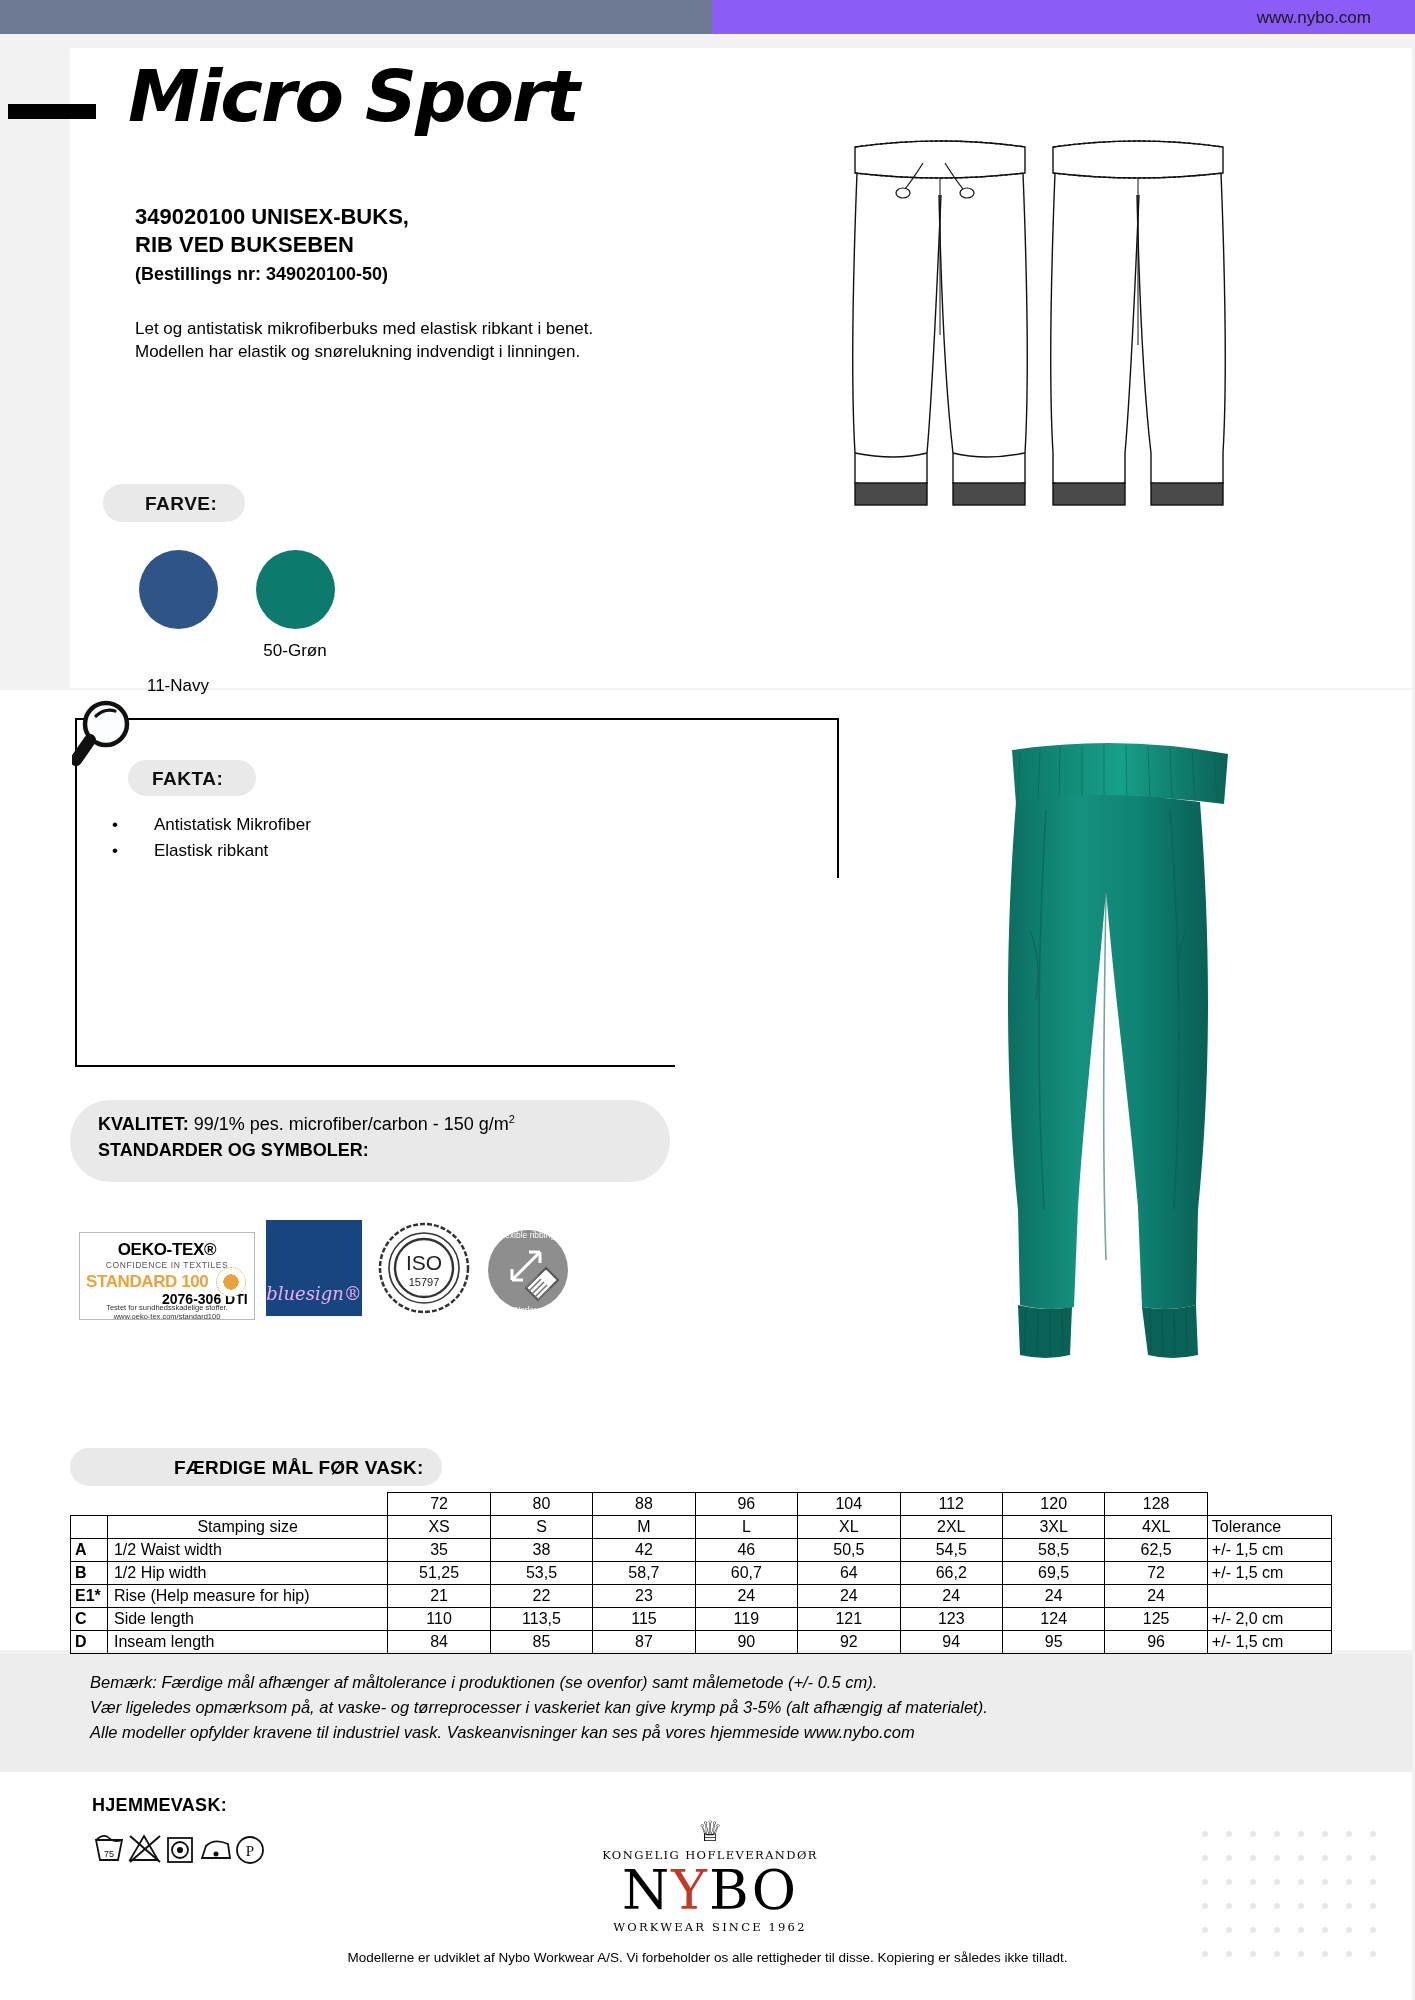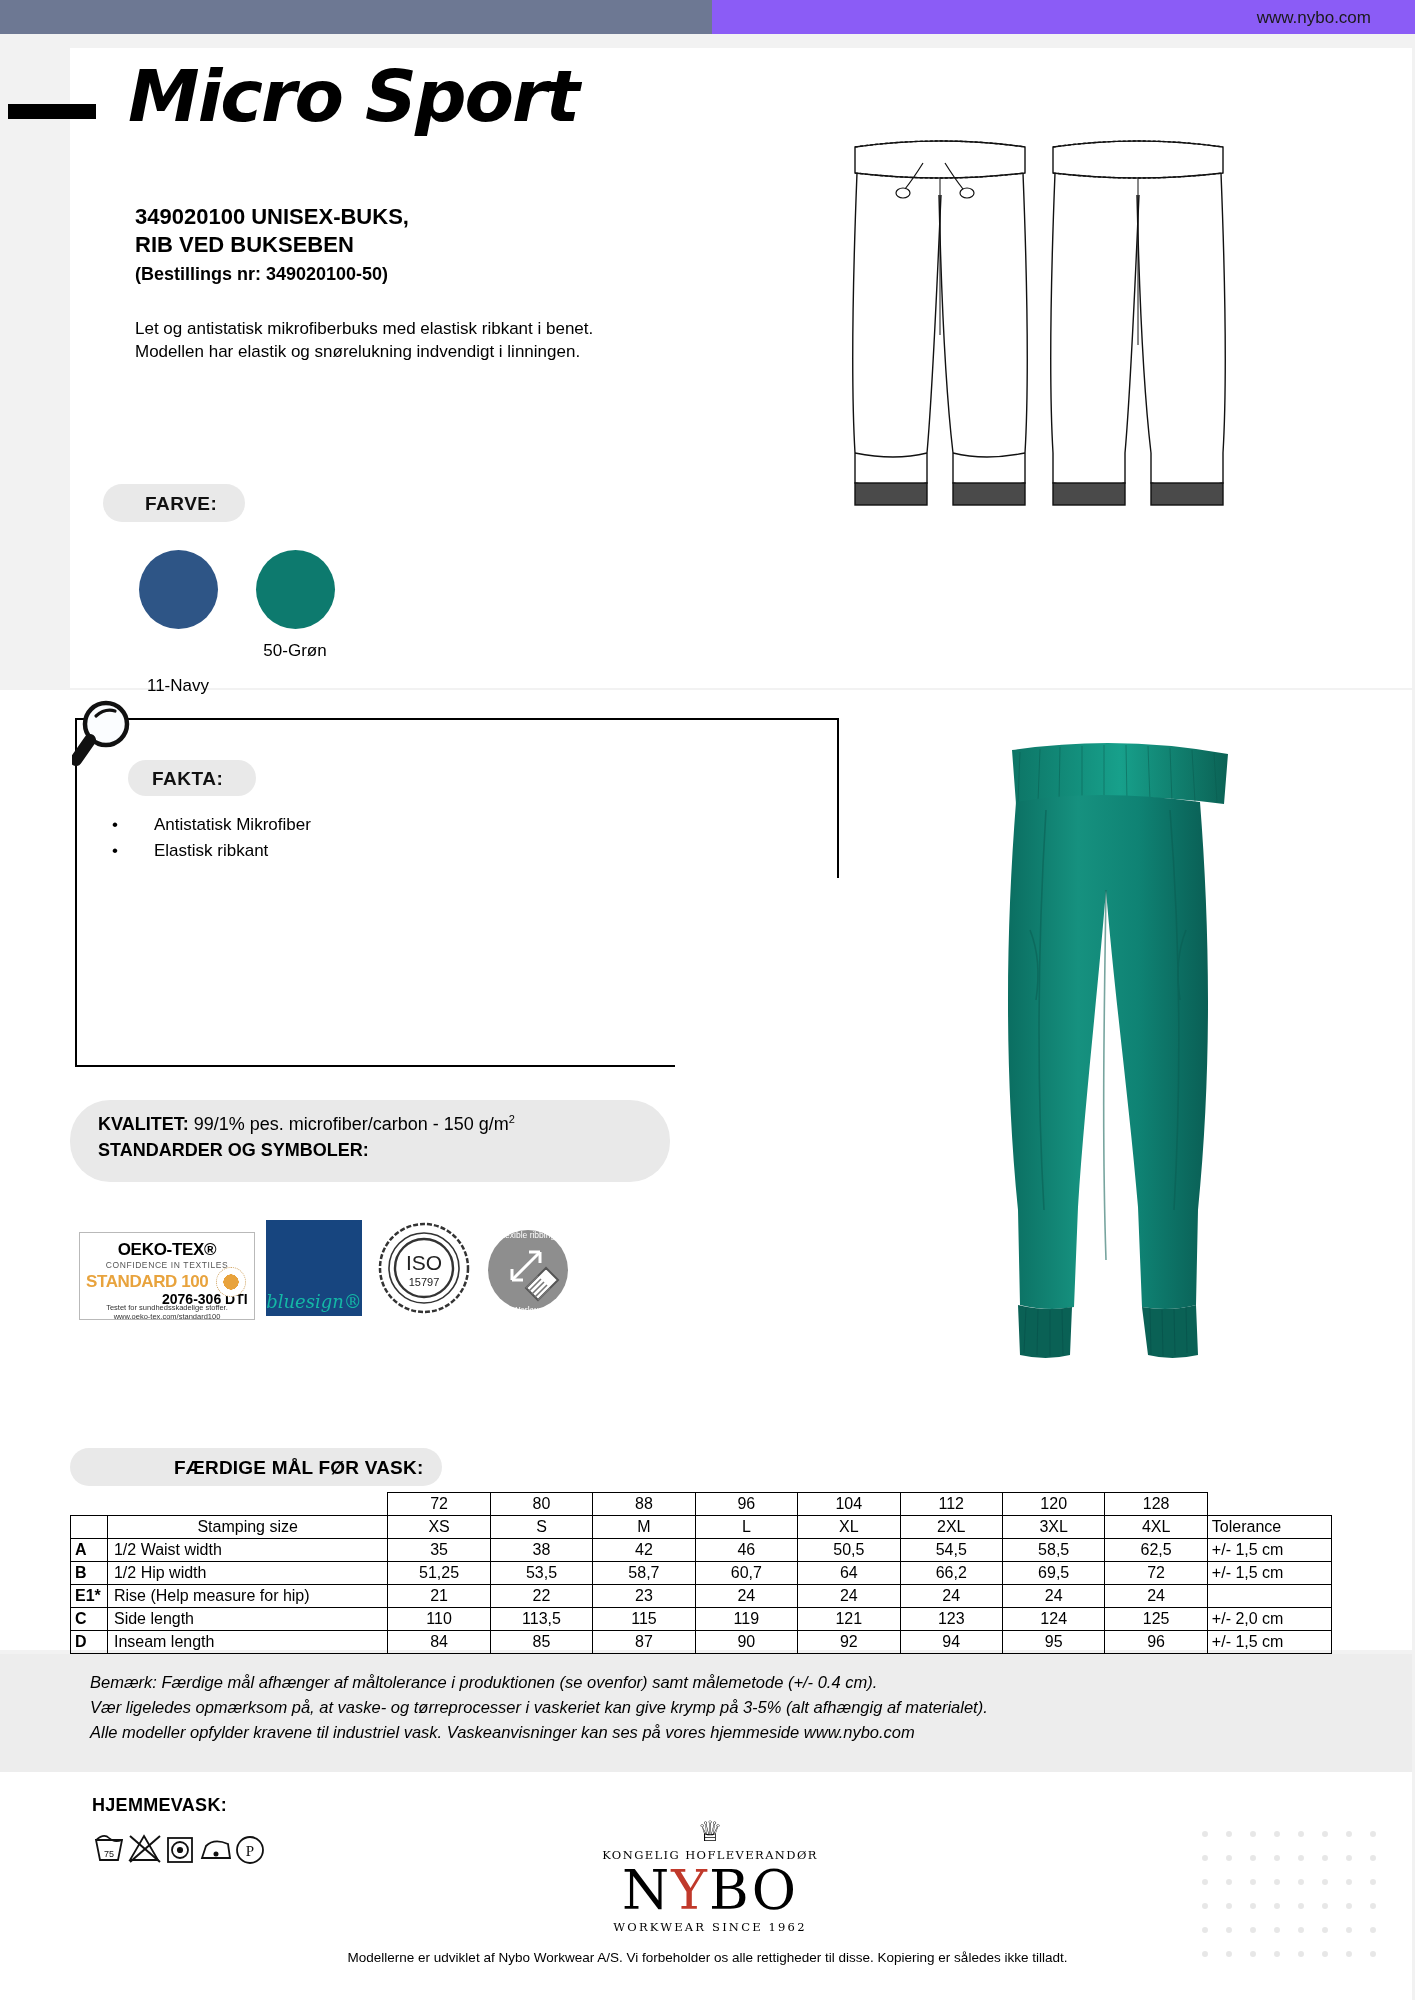--- a/index.html
+++ b/index.html
@@ -66,21 +66,21 @@
   
   #oeko{position:absolute;left:79px;top:1232px;width:174px;height:86px;background:#fff;border:1px solid #b9b9b9;}
   #oeko .l1{position:absolute;top:7px;width:100%;text-align:center;font-size:17px;font-weight:bold;letter-spacing:-.3px;}
   #oeko .l2{position:absolute;top:27px;width:100%;text-align:center;font-size:8.5px;letter-spacing:.6px;color:#555;}
   #oeko .l3{position:absolute;top:39px;left:6px;font-size:17px;font-weight:bold;color:#e8a33d;letter-spacing:-.4px;}
   #oeko .l4{position:absolute;top:58px;left:82px;font-size:14px;font-weight:bold;}
   #oeko .l5{position:absolute;top:70px;width:100%;text-align:center;font-size:7.5px;color:#333;line-height:1.25;}
   #oekoflower{position:absolute;right:8px;top:34px;width:28px;height:28px;border-radius:50%;
     background:radial-gradient(circle,#e8a33d 0 38%,#fff 39% 100%);border:1px dotted #cfa05a;}
   #bluesign{position:absolute;left:266px;top:1220px;width:96px;height:96px;background:#17457f;}
-  #bluesign span{position:absolute;bottom:4px;width:100%;text-align:center;color:#14b8a6;font-size:18px;
+  #bluesign span{position:absolute;bottom:12px;width:100%;text-align:center;color:#f0abfc;font-size:18px;
     font-family:"DejaVu Serif",serif;font-style:italic;}
   #isostamp{position:absolute;left:378px;top:1222px;width:92px;height:92px;}
   #ribbingicon{position:absolute;left:482px;top:1218px;width:92px;height:100px;}
 
   
   #photo{position:absolute;left:990px;top:740px;width:260px;height:700px;}
 
   
   #mpill{position:absolute;left:70px;top:1448px;width:372px;height:38px;background:#e9e9e9;border-radius:20px;}
   #mpill span{position:absolute;left:104px;top:9px;font-size:19px;font-weight:bold;letter-spacing:.2px;}
@@ -402,21 +402,21 @@
       <td class="sz">95</td>
       <td class="sz">96</td>
       <td class="tol">+/- 1,5 cm</td>
     </tr>
   </tbody>
 </table>
 </div>
 
 <div id="notebg"></div>
 <div id="notetext">
-  <div>Bemærk: Færdige mål afhænger af måltolerance i produktionen (se ovenfor) samt målemetode (+/- 0.4 cm).</div>
+  <div>Bemærk: Færdige mål afhænger af måltolerance i produktionen (se ovenfor) samt målemetode (+/- 0.5 cm).</div>
   <div>Vær ligeledes opmærksom på, at vaske- og tørreprocesser i vaskeriet kan give krymp på 3-5% (alt afhængig af materialet).</div>
   <div>Alle modeller opfylder kravene til industriel vask. Vaskeanvisninger kan ses på vores hjemmeside www.nybo.com</div>
 </div>
 
 <div id="hvlabel">HJEMMEVASK:</div>
 <svg id="hvicons" viewBox="0 0 200 40">
   <g fill="none" stroke="#111" stroke-width="1.8">
     <g>
       <path d="M4,12 L30,12 L26,32 L8,32 Z"></path>
       <path d="M4,12 q8,-7 13,-2 q5,5 13,2" stroke-width="1.6"></path>

